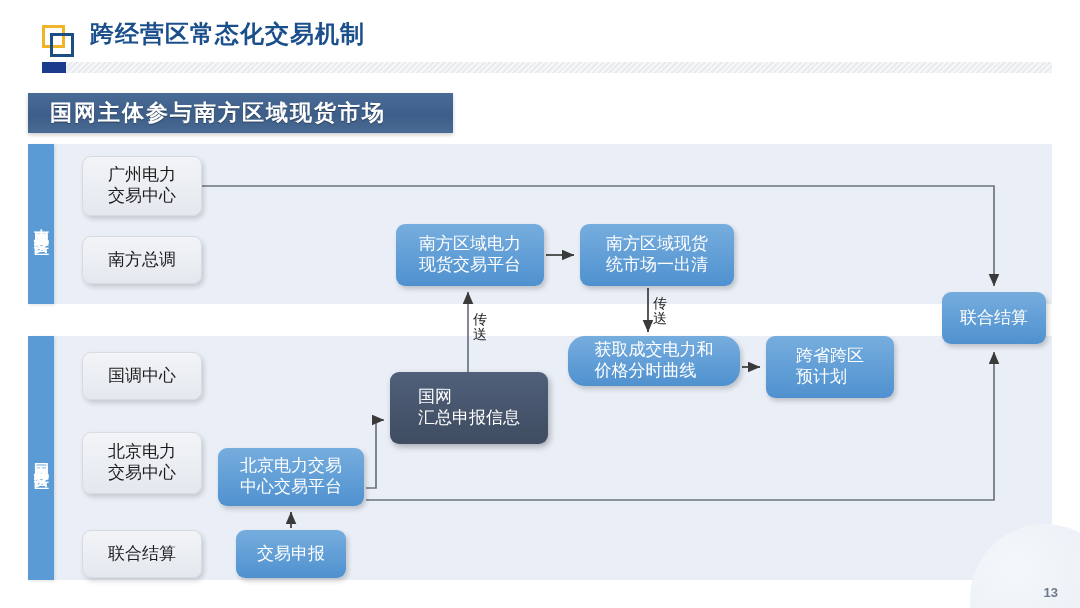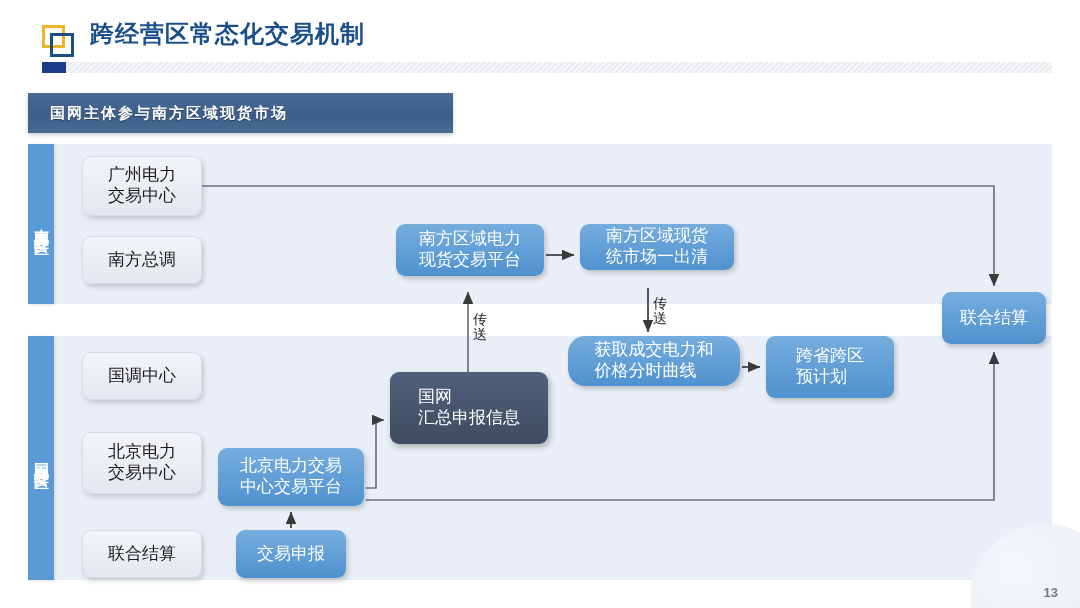--- a/index.html
+++ b/index.html
@@ -69,21 +69,21 @@
 
   
   #banner {
     position: absolute; left: 28px; top: 93px;
     width: 425px; height: 40px;
     background: linear-gradient(180deg, #4a6b96 0%, #3d5e88 55%, #486a93 100%);
     box-shadow: 0 2px 4px rgba(0,0,0,0.20);
     display: flex; align-items: center;
   }
   #banner-text {
-    color: #ffffff; font-size: 15px; font-weight: bold;
+    color: #ffffff; font-size: 22px; font-weight: bold;
     letter-spacing: 2px; margin-left: 22px;
     text-shadow: 0 1px 1px rgba(0,0,0,0.35);
     white-space: nowrap;
   }
 
   
   #canvas {
     position: absolute; left: 0; top: 140px;
     width: 1080px; height: 450px;
   }
@@ -144,22 +144,22 @@
   #n-gz      { left: 82px;  top: 16px;  width: 120px; height: 60px; }
   #n-nfzd    { left: 82px;  top: 96px;  width: 120px; height: 48px; }
   #n-gdzx    { left: 82px;  top: 212px; width: 120px; height: 48px; }
   #n-bjdl    { left: 82px;  top: 292px; width: 120px; height: 62px; }
   #n-gdzt    { left: 82px;  top: 390px; width: 120px; height: 48px; }
 
   #n-bjplat  { left: 218px; top: 308px; width: 146px; height: 58px; }
   #n-jysb    { left: 236px; top: 390px; width: 110px; height: 48px; }
   #n-gwhz    { left: 390px; top: 232px; width: 158px; height: 72px; }
 
-  #n-nfplat  { left: 396px; top: 84px;  width: 148px; height: 52px; }
-  #n-nfclear { left: 580px; top: 84px;  width: 154px; height: 46px; }
+  #n-nfplat  { left: 396px; top: 84px;  width: 148px; height: 62px; }
+  #n-nfclear { left: 580px; top: 84px;  width: 154px; height: 62px; }
   #n-curve   { left: 568px; top: 196px; width: 172px; height: 50px; border-radius: 17px; }
   #n-plan    { left: 766px; top: 196px; width: 128px; height: 62px; }
   #n-settle  { left: 942px; top: 152px; width: 104px; height: 52px; }
 
   
   #wires {
     position: absolute; left: 0; top: 0;
     width: 1080px; height: 450px;
     z-index: 3;
     pointer-events: none;

